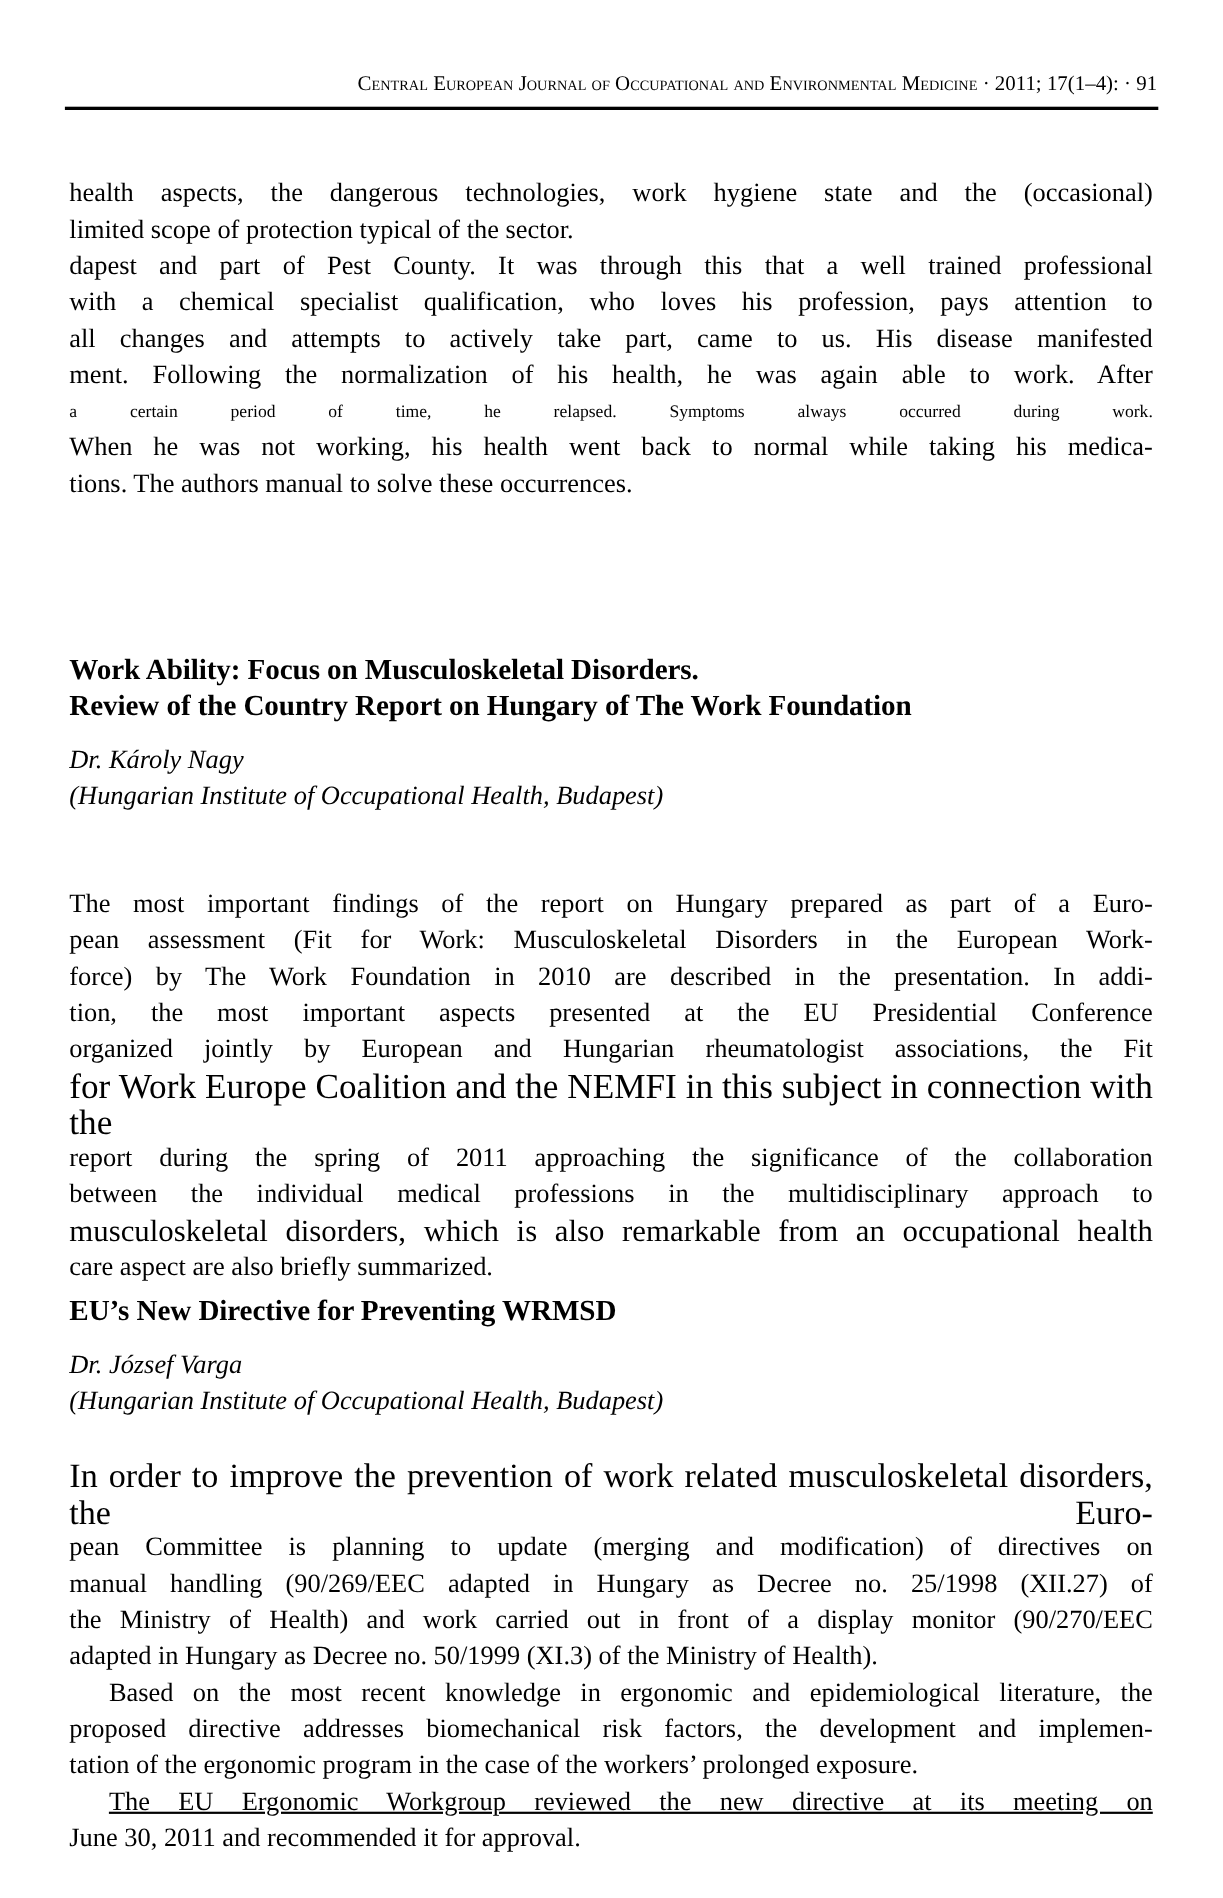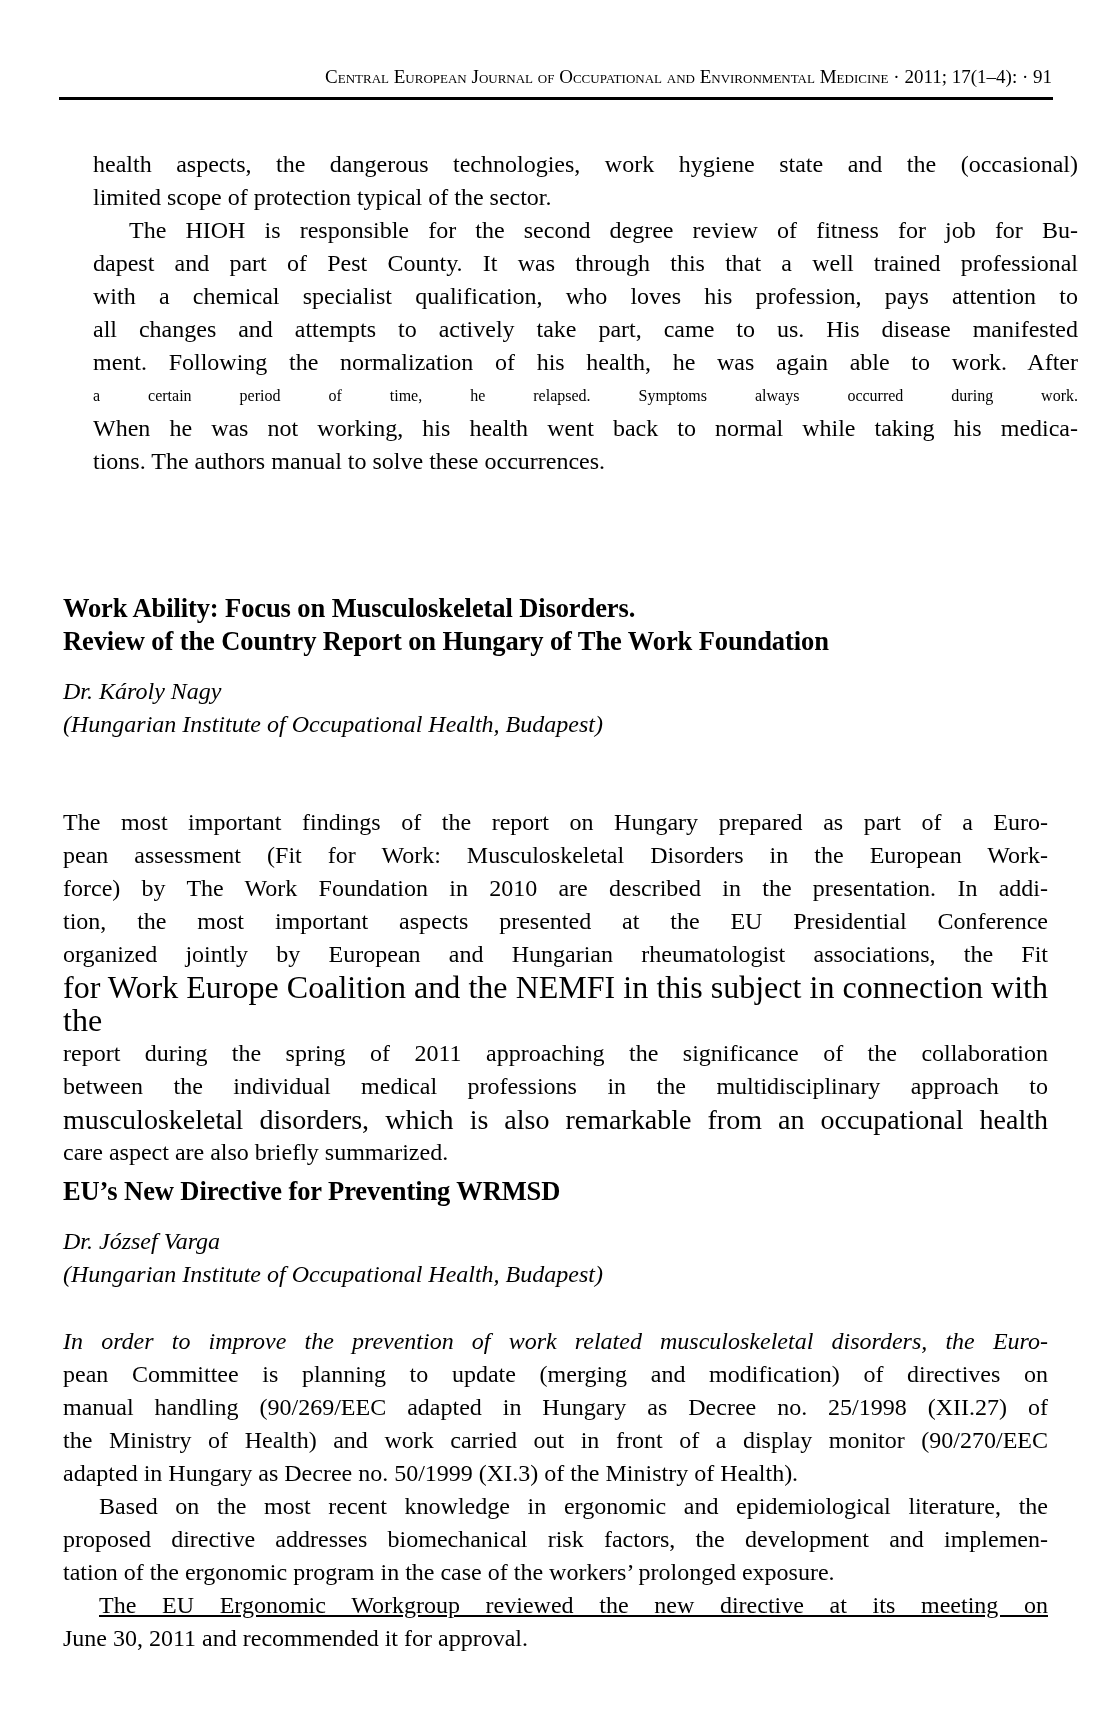--- a/index.html
+++ b/index.html
@@ -23,27 +23,26 @@
 <body>
 
 <div class="page">
 
   <div class="running-head">
     <span class="sc">Central European Journal of Occupational and Environmental Medicine</span>
     <span>· 2011; 17(1–4): · 91</span>
   </div>
   <div class="head-rule"></div>
 
-  <div class="block" style="top:148px;margin-left:30px;">
+  <div class="block" style="top:160px;">
     <div class="para">
       <span class="line" style="white-space: normal; line-height: 33px; font-size: 24px;">health aspects, the dangerous technologies, work hygiene state and the (occasional)</span>
       <span class="line end" style="white-space: normal; line-height: 33px; font-size: 24px;">limited scope of protection typical of the sector.</span>
     </div>
     <div class="para">
-      <span class="line" style="padding-left: 36px; white-space: normal; line-height: 33px; font-size: 24px;">The HIOH is responsible for the second degree review of fitness for job for Bu-</span>
       <span class="line" style="white-space: normal; line-height: 33px; font-size: 24px;">dapest and part of Pest County. It was through this that a well trained professional</span>
       <span class="line" style="white-space: normal; line-height: 33px; font-size: 24px;">with a chemical specialist qualification, who loves his profession, pays attention to</span>
       <span class="line" style="white-space: normal; line-height: 33px; font-size: 24px;">all changes and attempts to actively take part, came to us. His disease manifested</span>
       <span class="line" style="white-space: normal; line-height: 33px; font-size: 24px;">ment. Following the normalization of his health, he was again able to work. After</span>
       <span class="line" style="white-space: normal; line-height: 33px; font-size: 16px;">a certain period of time, he relapsed. Symptoms always occurred during work.</span>
       <span class="line" style="white-space: normal; line-height: 33px; font-size: 24px;">When he was not working, his health went back to normal while taking his medica-</span>
       <span class="line end" style="white-space: normal; line-height: 33px; font-size: 24px;">tions. The authors manual to solve these occurrences.</span>
     </div>
   </div>
 
@@ -76,21 +75,21 @@
     <h2 class="heading">
       <span class="line end" style="white-space: normal; line-height: 33px; font-size: 26.5px;">EU’s New Directive for Preventing WRMSD</span>
     </h2>
     <div style="height:17px;"></div>
     <p class="author">Dr. József Varga</p>
     <p class="author">(Hungarian Institute of Occupational Health, Budapest)</p>
   </div>
 
   <div class="block" style="top:1325px;">
     <div class="para">
-      <span class="line" style="white-space: normal; line-height: 33px; font-size: 24px; font-style: italic;">In order to improve the prevention of work related musculoskeletal disorders, the Euro-</span>
+      <span class="line" style="white-space: normal; line-height: 33px; font-size: 31px;">In order to improve the prevention of work related musculoskeletal disorders, the Euro-</span>
       <span class="line" style="white-space: normal; line-height: 33px; font-size: 24px;">pean Committee is planning to update (merging and modification) of directives on</span>
       <span class="line" style="white-space: normal; line-height: 33px; font-size: 24px;">manual handling (90/269/EEC adapted in Hungary as Decree no. 25/1998 (XII.27) of</span>
       <span class="line" style="white-space: normal; line-height: 33px; font-size: 24px;">the Ministry of Health) and work carried out in front of a display monitor (90/270/EEC</span>
       <span class="line end" style="white-space: normal; line-height: 33px; font-size: 24px;">adapted in Hungary as Decree no. 50/1999 (XI.3) of the Ministry of Health).</span>
     </div>
     <div class="para">
       <span class="line" style="padding-left: 36px; white-space: normal; line-height: 33px; font-size: 24px;">Based on the most recent knowledge in ergonomic and epidemiological literature, the</span>
       <span class="line" style="white-space: normal; line-height: 33px; font-size: 24px;">proposed directive addresses biomechanical risk factors, the development and implemen-</span>
       <span class="line end" style="white-space: normal; line-height: 33px; font-size: 24px;">tation of the ergonomic program in the case of the workers’ prolonged exposure.</span>
     </div>

